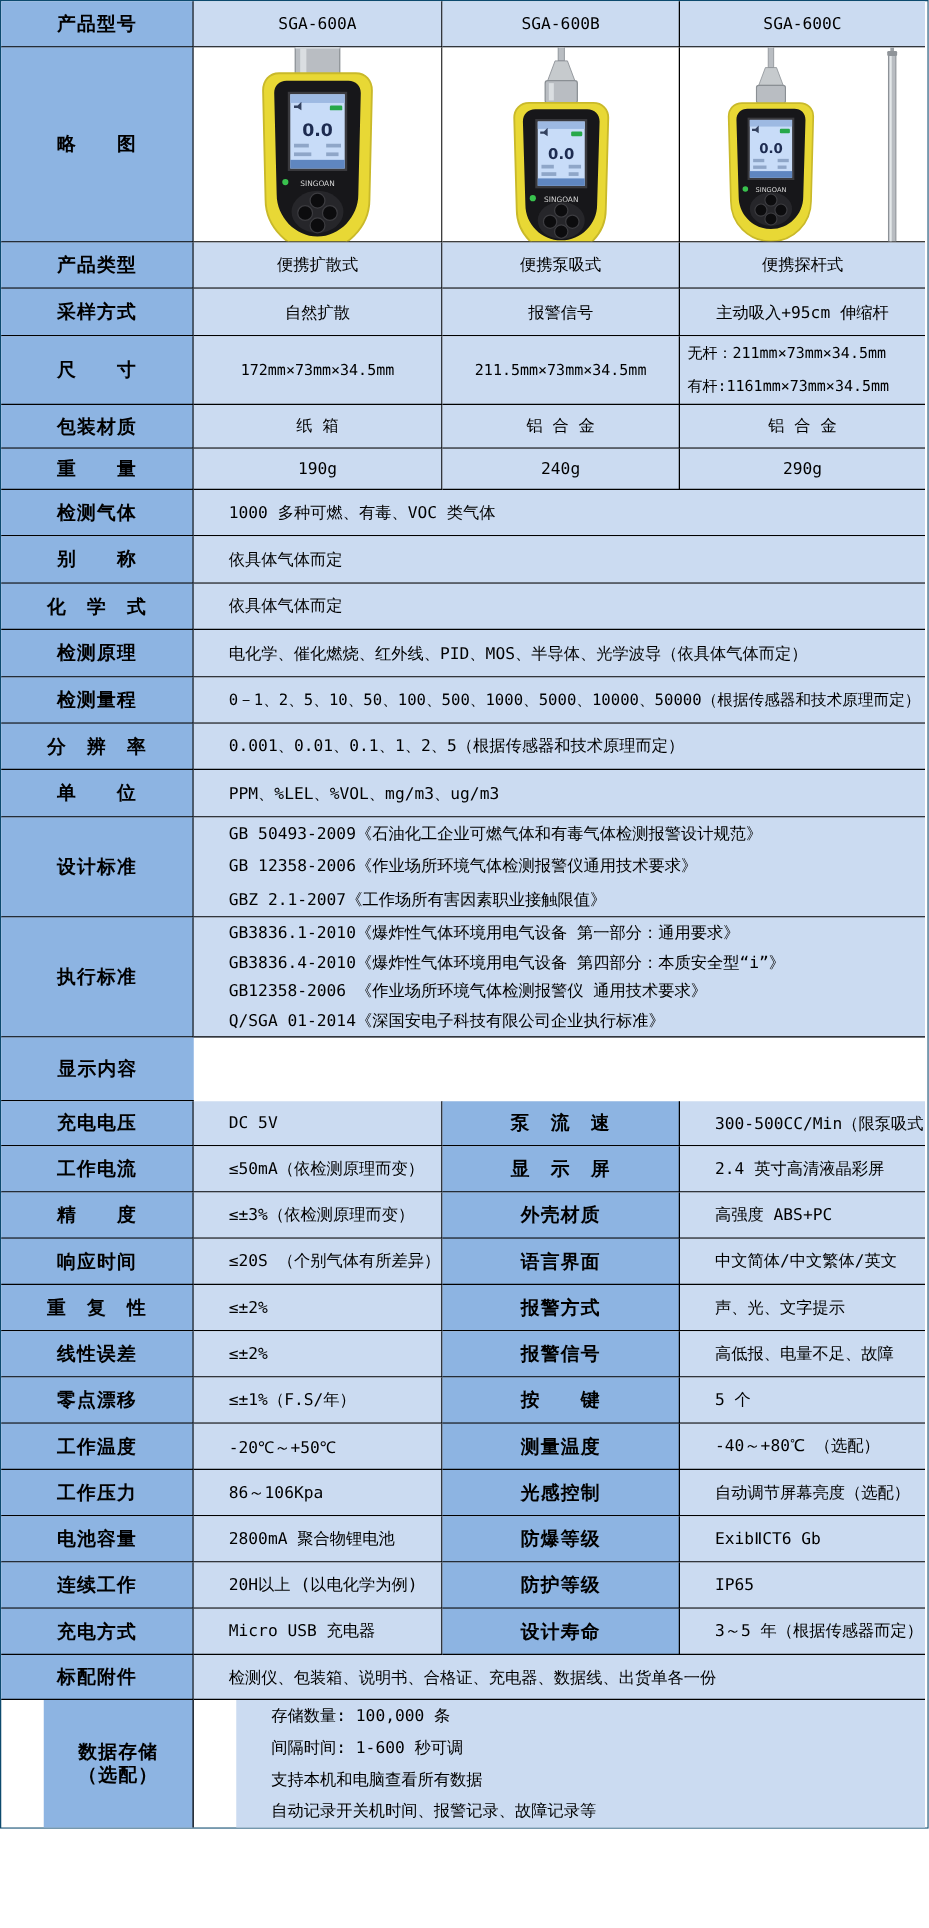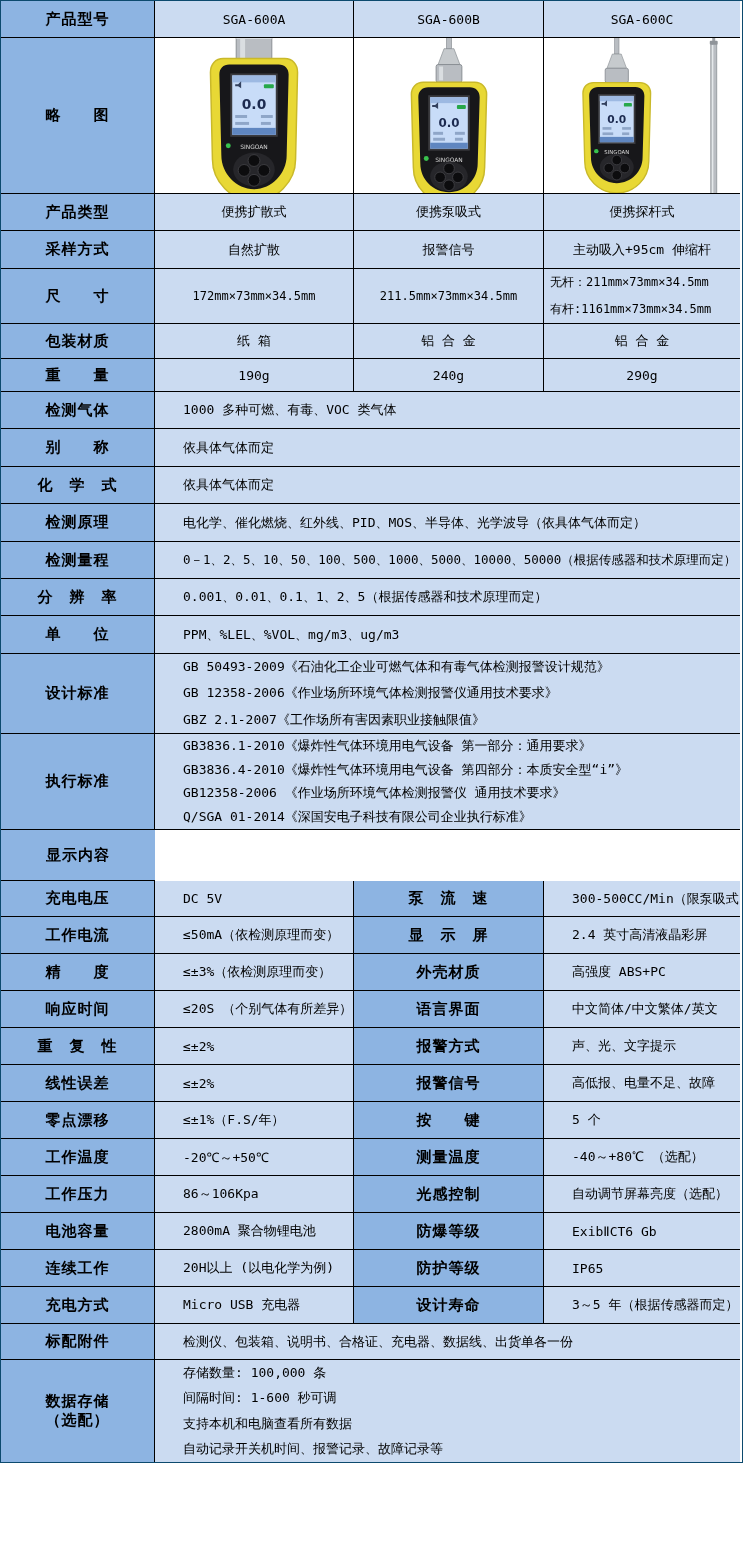--- a/index.html
+++ b/index.html
@@ -12,21 +12,21 @@
   .row { display:grid; box-sizing:border-box; }
   .g4 { grid-template-columns:154px 199px 190px 196px; }
   .g2 { grid-template-columns:154px 585px; }
   .cell {
     box-sizing:border-box;
     border-right:1px solid #000;
     border-bottom:1px solid #000;
     overflow:hidden;
   }
   .row .cell:last-child { border-right:none; }
-  .row:last-child .cell { border-bottom:none; }
+  .row:last-child .cell { border-bottom:none;margin-left:34px; }
   .lab {
     background:#8DB4E2;
     display:flex; flex-direction:column; align-items:center; justify-content:center;
     font-family:"Liberation Sans","DejaVu Sans",sans-serif;
     font-weight:bold; font-size:15px; letter-spacing:1px; text-align:center;
   }
   .val { background:#CBDBF1; font-size:13px; }
   .vc  { display:flex; align-items:center; justify-content:center; text-align:center; white-space:nowrap; }
   .vl  { display:flex; flex-direction:column; justify-content:space-around; padding-left:28px; }
   .vl .ln { white-space:nowrap; }

